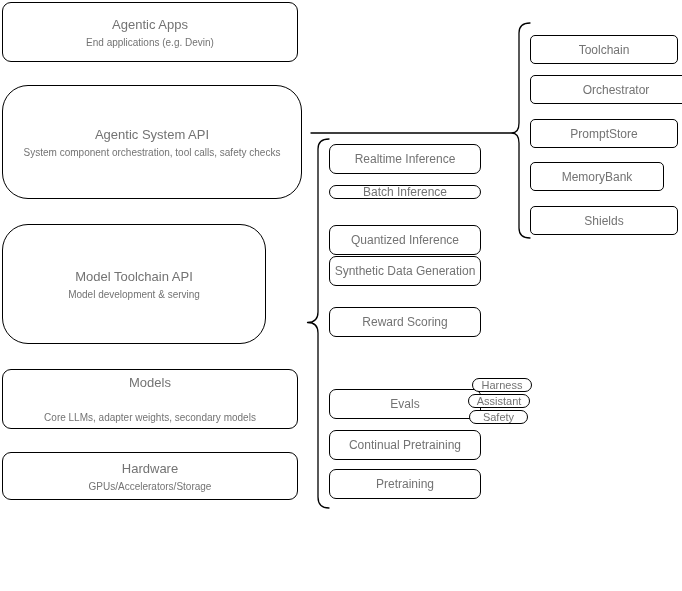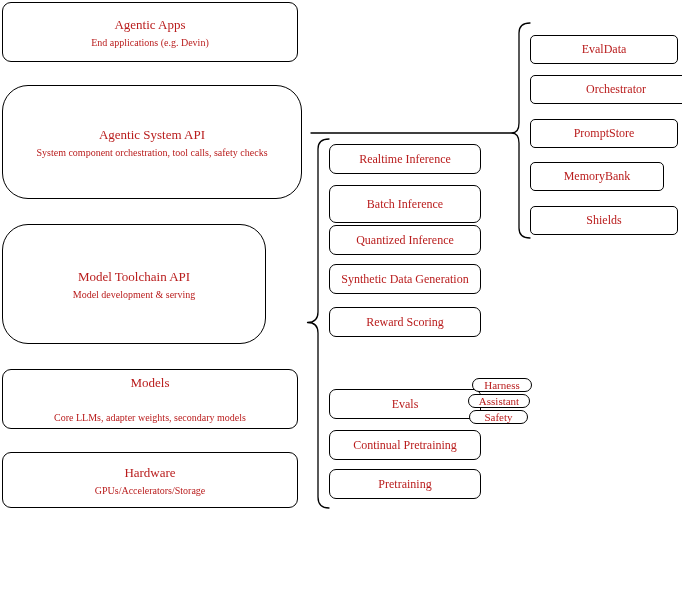--- a/index.html
+++ b/index.html
@@ -5,22 +5,22 @@
   html, body {
     margin: 0;
     padding: 0;
     background: #ffffff;
   }
   .canvas {
     position: relative;
     width: 682px;
     height: 591px;
     background: #ffffff;
-    font-family: Liberation Serif, serif;
-    color: #b91c1c;
+    font-family: Liberation Sans, sans-serif;
+    color: #737373;
     overflow: hidden;
   }
   .box {
     position: absolute;
     box-sizing: border-box;
     background: #ffffff;
     border: 1.2px solid #000000;
     display: flex;
     flex-direction: column;
     align-items: center;
@@ -83,40 +83,40 @@
   <div class="box lbox r-big" style="left:2px; top:224px; width:264px; height:120px;">
     <div class="title">Model Toolchain API</div>
     <div class="subtitle">Model development &amp; serving</div>
   </div>
 
   <div class="box lbox r-small" style="left:2px; top:369px; width:296px; height:60px;gap:17px;">
     <div class="title">Models</div>
     <div class="subtitle">Core LLMs, adapter weights, secondary models</div>
   </div>
 
-  <div class="box lbox r-small" style="left:2px; top:452px; width:296px; height:56px;">
+  <div class="box lbox r-small" style="left:2px; top:452px; width:296px; height:48px;">
     <div class="title">Hardware</div>
     <div class="subtitle">GPUs/Accelerators/Storage</div>
   </div>
 
 
   <div class="box mbox" style="left:329px; top:144px; width:152px; height:30px;">Realtime Inference</div>
-  <div class="box mbox" style="left:329px; top:185px; width:152px; height:38px;">Batch Inference</div>
+  <div class="box mbox" style="left:329px; top:185px; width:152px; height:14px;">Batch Inference</div>
   <div class="box mbox" style="left:329px; top:225px; width:152px; height:30px;">Quantized Inference</div>
-  <div class="box mbox" style="left:329px; top:264px; width:152px; height:30px;">Synthetic Data Generation</div>
+  <div class="box mbox" style="left:329px; top:256px; width:152px; height:30px;">Synthetic Data Generation</div>
   <div class="box mbox" style="left:329px; top:307px; width:152px; height:30px;">Reward Scoring</div>
   <div class="box mbox" style="left:329px; top:389px; width:152px; height:30px;">Evals</div>
   <div class="box mbox" style="left:329px; top:430px; width:152px; height:30px;">Continual Pretraining</div>
   <div class="box mbox" style="left:329px; top:469px; width:152px; height:30px;">Pretraining</div>
 
   <div class="box pill" style="left:472px; top:378px; width:60px; height:14px;">Harness</div>
   <div class="box pill" style="left:468px; top:394px; width:62px; height:14px;">Assistant</div>
   <div class="box pill" style="left:469px; top:410px; width:59px; height:14px;">Safety</div>
 
-  <div class="box rbox" style="left:530px; top:35px; width:148px; height:29px;">EvalData</div>
+  <div class="box rbox" style="left:530px; top:35px; width:148px; height:29px;">Toolchain</div>
   <div class="box rbox" style="left:530px; top:75px; width:172px; height:29px;">Orchestrator</div>
   <div class="box rbox" style="left:530px; top:119px; width:148px; height:29px;">PromptStore</div>
   <div class="box rbox" style="left:530px; top:162px; width:134px; height:29px;">MemoryBank</div>
   <div class="box rbox" style="left:530px; top:206px; width:148px; height:29px;">Shields</div>
 
   <svg class="overlay" width="682" height="591" viewBox="0 0 682 591">
     <path d="M 311 133 L 511 133" stroke="#000000" stroke-width="1.3" fill="none" stroke-linecap="round"></path>
     <path d="M 530 23 Q 519 23 519 33 L 519 123 Q 519 133 511.5 133 Q 519 133 519 143 L 519 228 Q 519 238 530 238" stroke="#000000" stroke-width="1.3" fill="none" stroke-linecap="round" stroke-linejoin="round"></path>
     <path d="M 329 139 Q 318 139 318 149 L 318 312 Q 318 322.5 307.5 322.5 Q 318 322.5 318 333 L 318 497 Q 318 508 329 508" stroke="#000000" stroke-width="1.3" fill="none" stroke-linecap="round" stroke-linejoin="round"></path>
   </svg>

